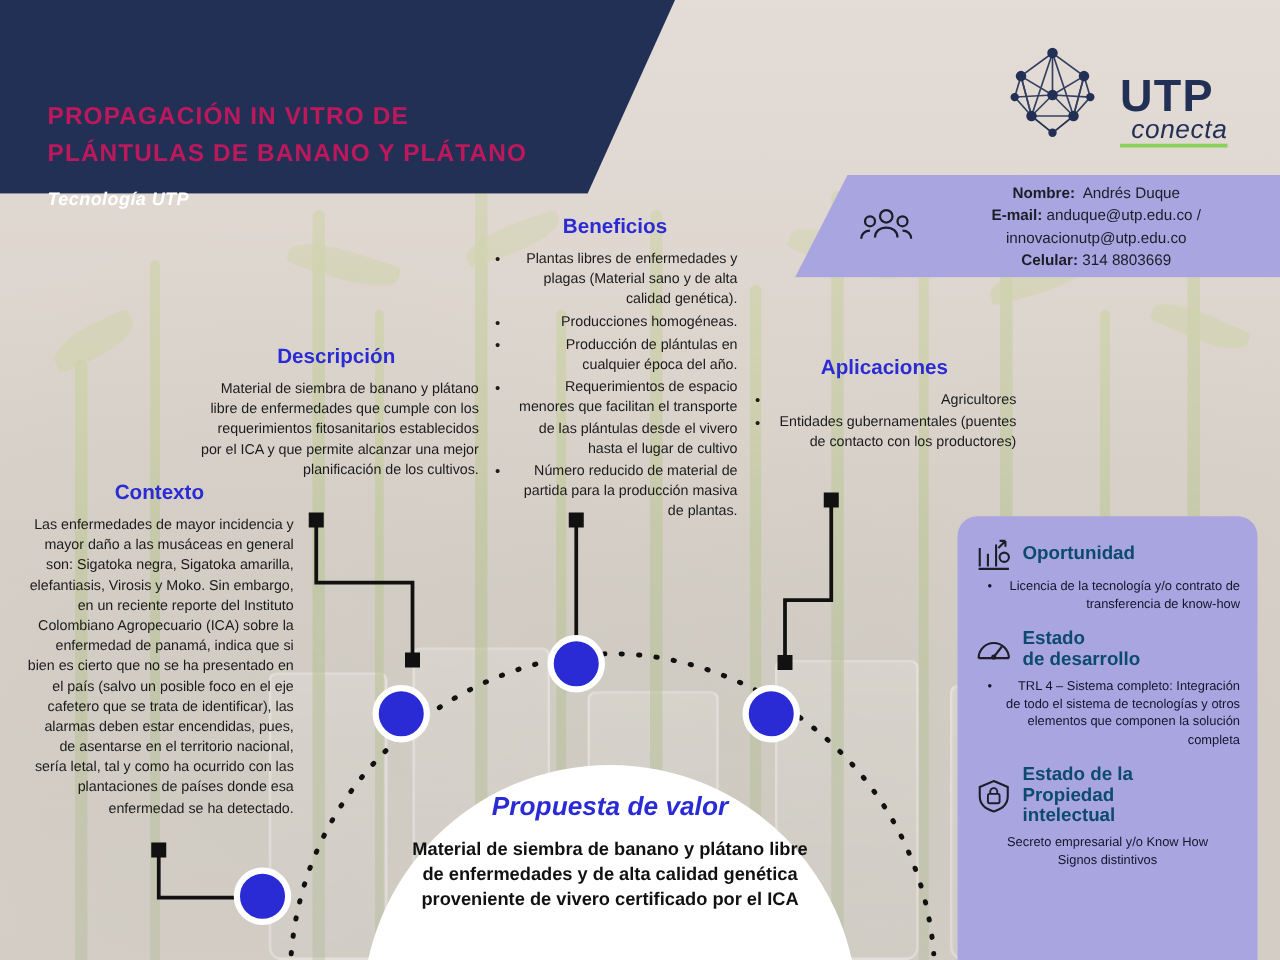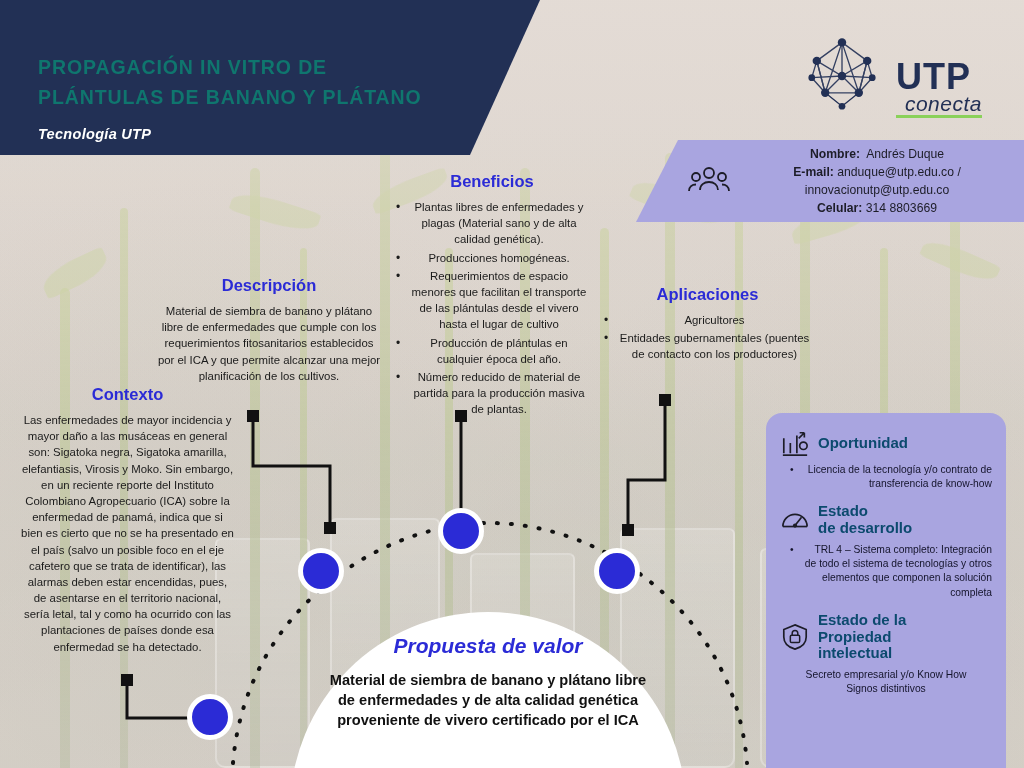--- a/index.html
+++ b/index.html
@@ -53,26 +53,27 @@
   
   #header-band {
     position: absolute; top: 0; left: 0;
     width: 540px; height: 155px;
     background: #223055;
     clip-path: polygon(0 0, 540px 0, 470px 155px, 0 155px);
     z-index: 5;
   }
   #header-text { position: absolute; top: 52px; left: 38px; z-index: 6; width: 470px; }
   #header-text h1 {
-    color: #0f766e;
+    color: #be185d;
     font-size: 19.5px;
     font-weight: bold;
     letter-spacing: 0.9px;
     line-height: 1.55;
     text-transform: uppercase;
+    margin-top: 26px;
   }
   #header-sub {
     margin-top: 14px;
     color: #ffffff;
     font-size: 14.5px;
     font-style: italic;
     font-weight: bold;
     letter-spacing: 0.3px;
   }
 
@@ -103,21 +104,21 @@
     color: #2b2bd6;
     font-size: 16.5px;
     font-weight: bold;
     text-align: center;
     margin-bottom: 8px;
   }
   .block p, .block li {
     font-size: 11.4px;
     line-height: 1.42;
     color: #1b1b1b;
-    text-align: center;
+    text-align: right;
   }
   .block ul { list-style: none; }
   .block ul li { position: relative; margin-bottom: 2px; padding: 0 2px; }
   .block ul li::before {
     content: "•";
     position: absolute; left: -10px; top: 0;
     color: #1b1b1b;
     font-size: 12px;
   }
 
@@ -310,22 +311,22 @@
 <div class="block" id="b-descripcion">
   <h2>Descripción</h2>
   <p>Material de siembra de banano y plátano libre de enfermedades que cumple con los requerimientos fitosanitarios establecidos por el ICA y que permite alcanzar una mejor planificación de los cultivos.</p>
 </div>
 
 <div class="block" id="b-beneficios">
   <h2>Beneficios</h2>
   <ul style="padding-left:14px;">
     <li>Plantas libres de enfermedades y plagas (Material sano y de alta calidad genética).</li>
     <li>Producciones homogéneas.</li>
+    <li>Producción de plántulas en cualquier época del año.</li>
     <li>Requerimientos de espacio menores que facilitan el transporte de las plántulas desde el vivero hasta el lugar de cultivo</li>
-    <li>Producción de plántulas en cualquier época del año.</li>
     <li>Número reducido de material de partida para la producción masiva de plantas.</li>
   </ul>
 </div>
 
 <div class="block" id="b-aplicaciones">
   <h2>Aplicaciones</h2>
   <ul style="padding-left:14px;">
     <li>Agricultores</li>
     <li>Entidades gubernamentales (puentes de contacto con los productores)</li>
   </ul>

